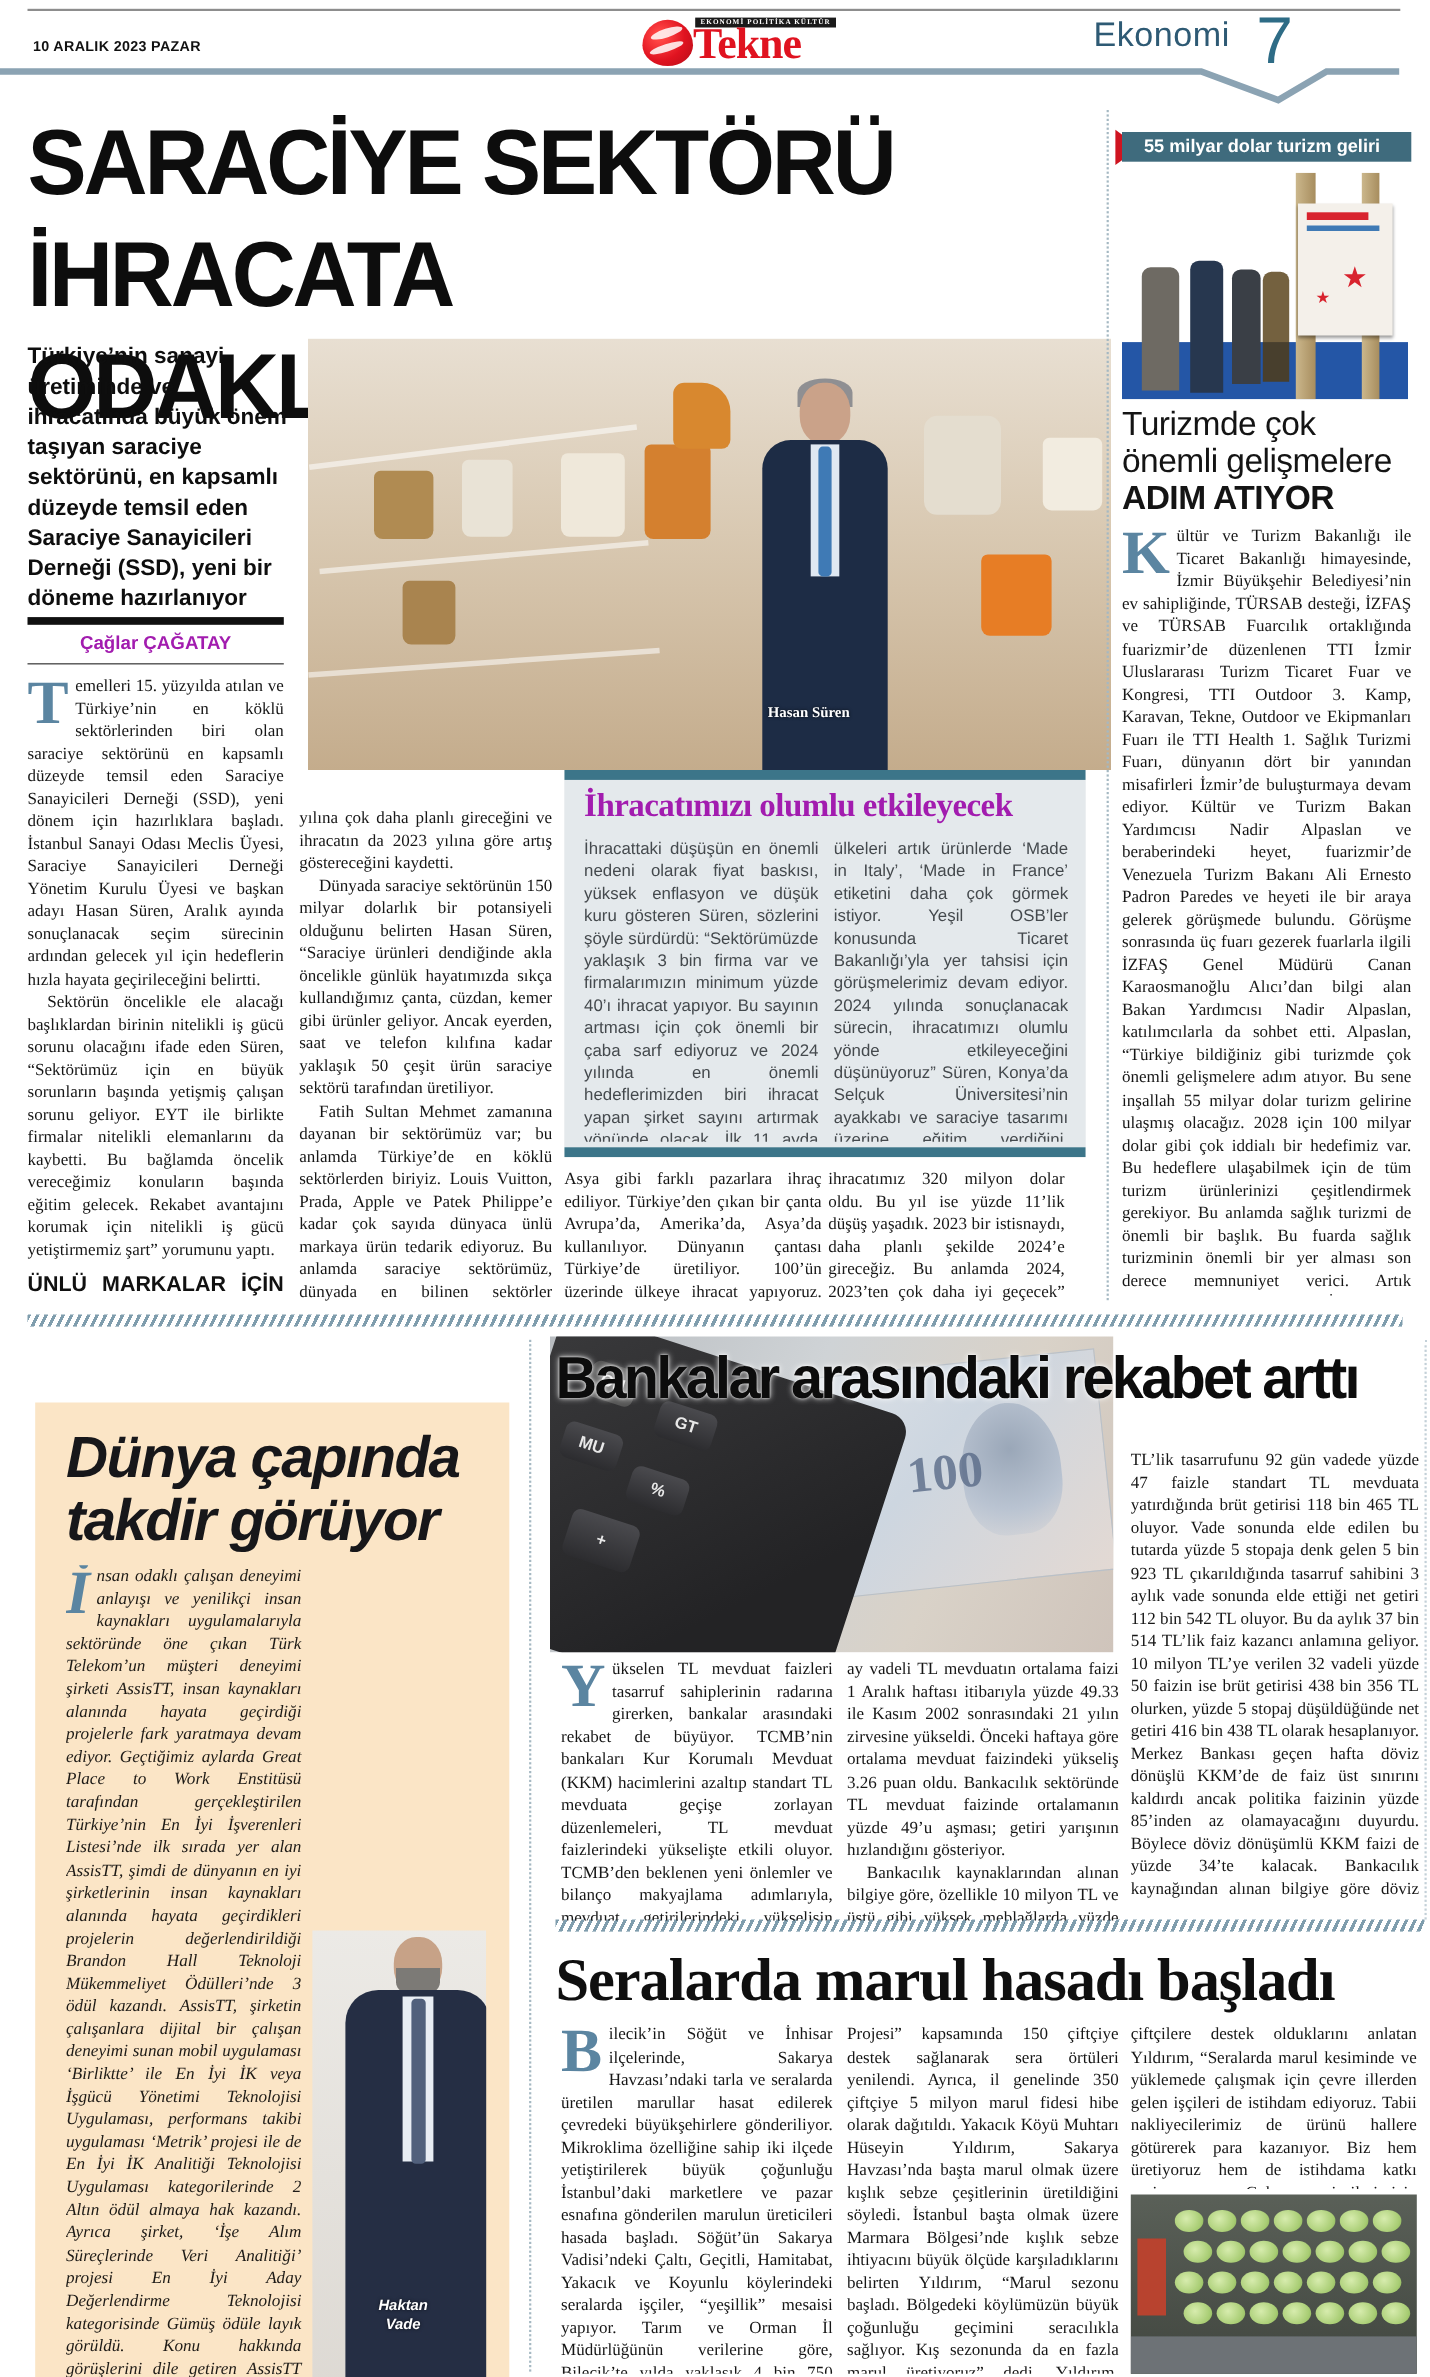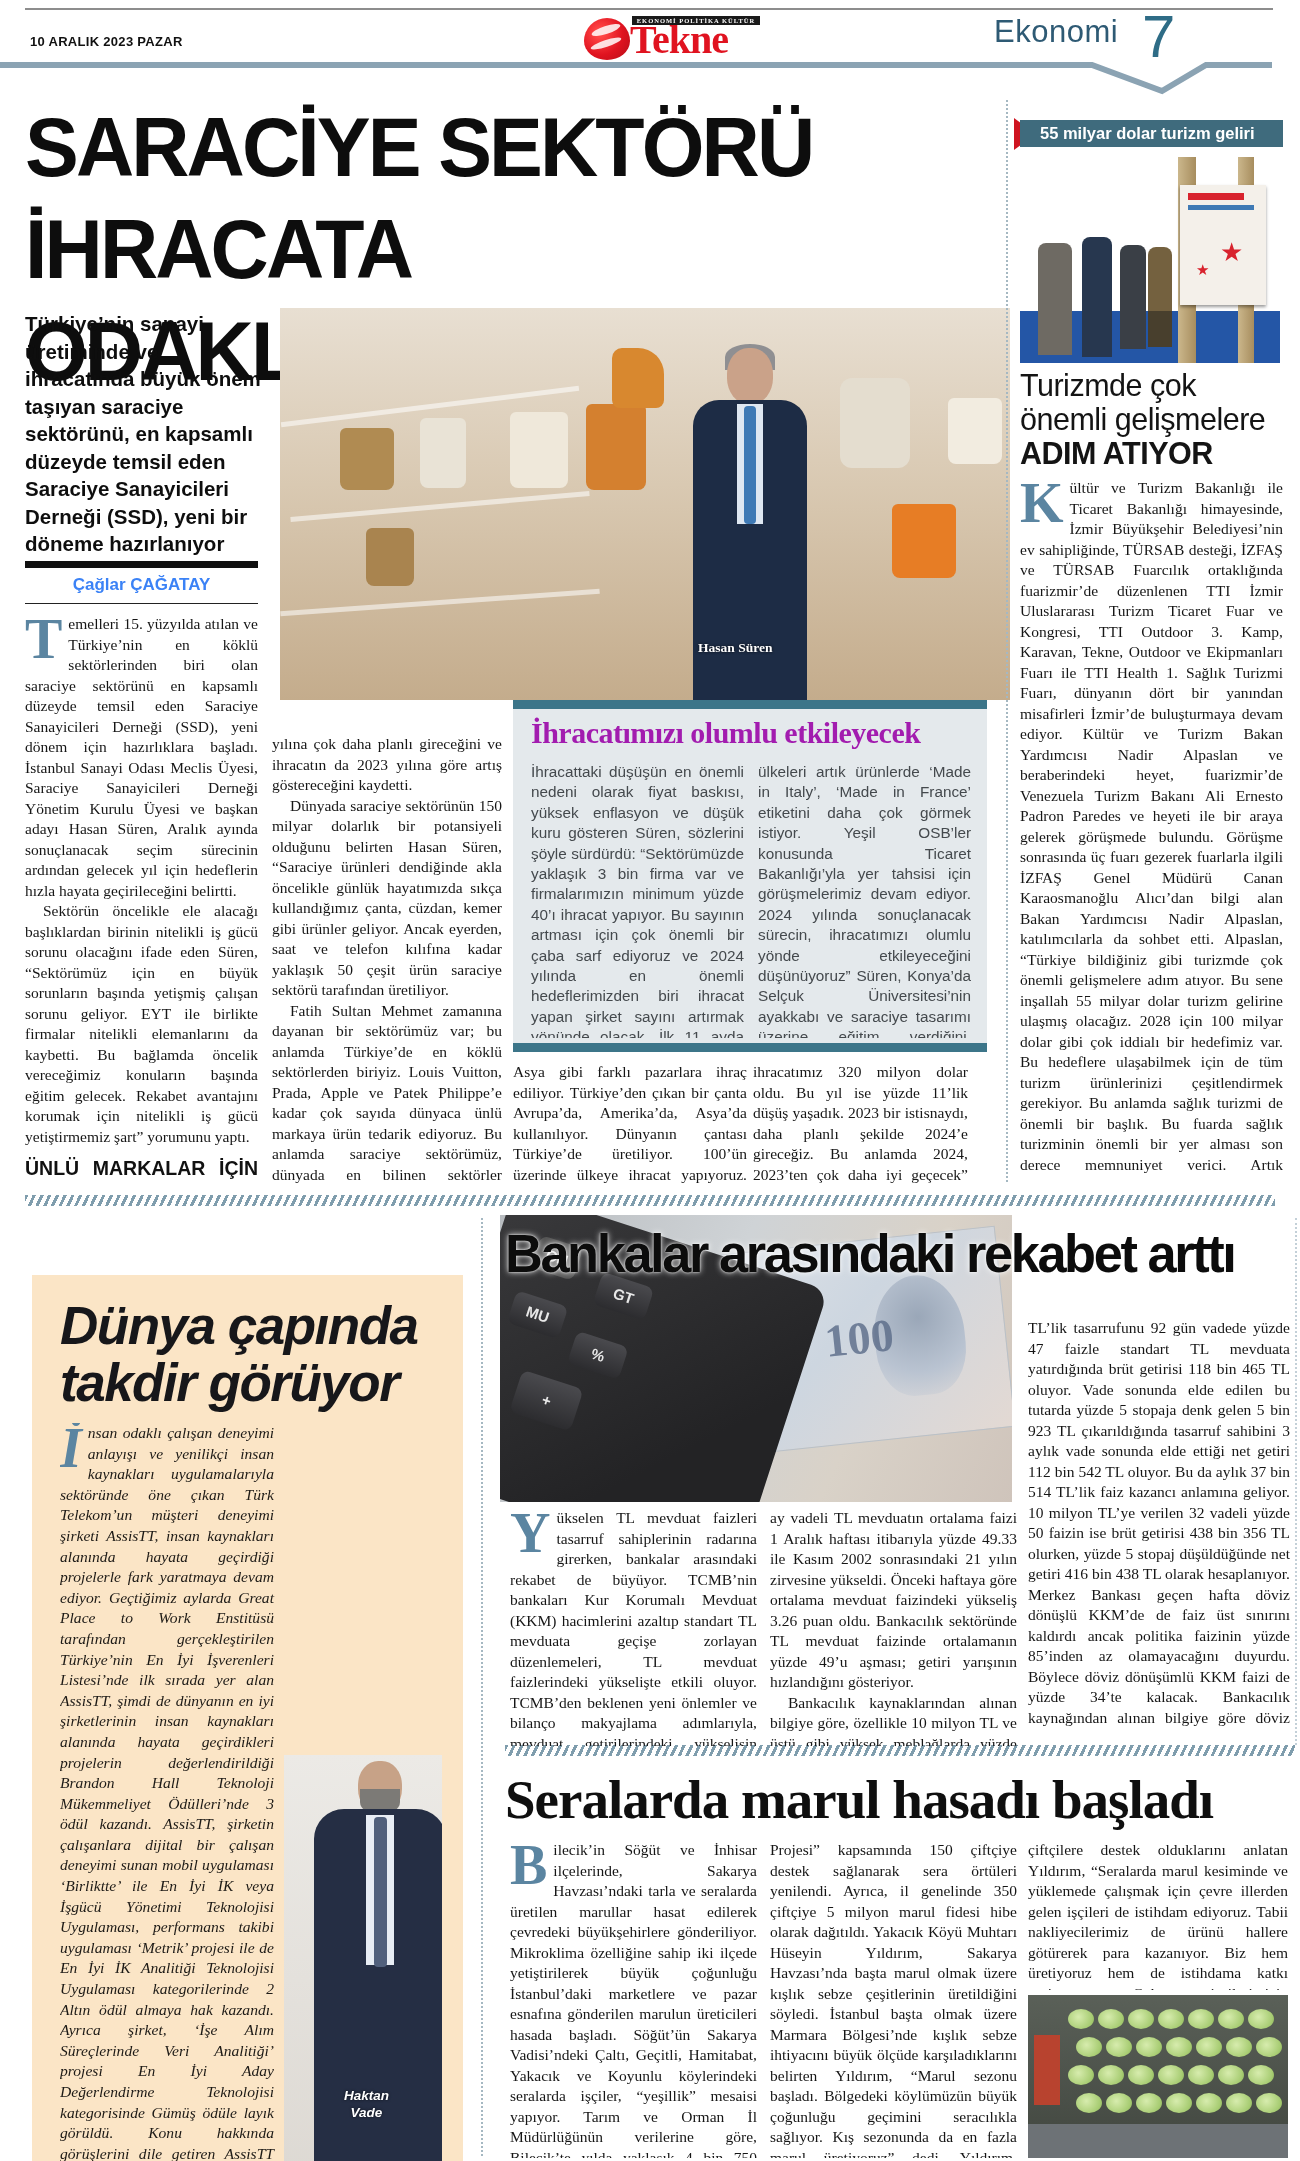--- a/index.html
+++ b/index.html
@@ -38,21 +38,21 @@
   #suit-man{position:absolute;left:395px;top:40px;width:150px;height:352px;}
   #suit-man .head{position:absolute;left:52px;top:0;width:46px;height:56px;border-radius:46%;background:#caa289;}
   #suit-man .hair{position:absolute;left:50px;top:-4px;width:50px;height:26px;border-radius:50% 50% 0 0;background:#8f8f92;}
   #suit-man .torso{position:absolute;left:18px;top:52px;width:114px;height:300px;border-radius:26px 26px 0 0;background:#1d2c45;}
   #suit-man .shirt{position:absolute;left:62px;top:56px;width:26px;height:120px;background:#dfe8f2;}
   #suit-man .tie{position:absolute;left:69px;top:58px;width:12px;height:118px;background:#3f7ab5;border-radius:4px;}
   #main-photo-caption{position:absolute;left:418px;top:332px;color:#fff;font-weight:bold;font-size:13.5px;
      text-shadow:0 0 3px rgba(0,0,0,.8);}
   #byline-block{left:25px;top:561px;width:233px;}
   #byline-bar{width:233px;height:7px;background:#101010;}
-  #byline-name{width:233px;text-align:center;font-size:17px;font-weight:bold;color:#3b82f6;padding:7px 0 8px 0;
+  #byline-name{width:233px;text-align:center;font-size:17px;font-weight:bold;color:#a21caf;padding:7px 0 8px 0;
      font-family:"Liberation Sans",sans-serif;}
   #byline-rule{width:233px;height:1px;background:#222;}
   .bodycol{font-size:15.5px;line-height:20.5px;color:#161616;}
   .bodycol p{margin:0 0 0 0;text-indent:18px;}
   .bodycol p.first{text-indent:0;}
   .dropcap{float:left;font-size:56px;line-height:46px;padding:2px 6px 0 0;color:#5b85a1;font-weight:bold;}
   #col1{left:25px;top:614px;width:233px;height:566px;}
   #col1-subhead{font-family:"Liberation Sans",sans-serif;font-size:19.5px;line-height:23px;font-weight:bold;
      color:#111;margin:10px 0 8px 0;}
   #col2{left:272px;top:734px;width:230px;height:452px;}

